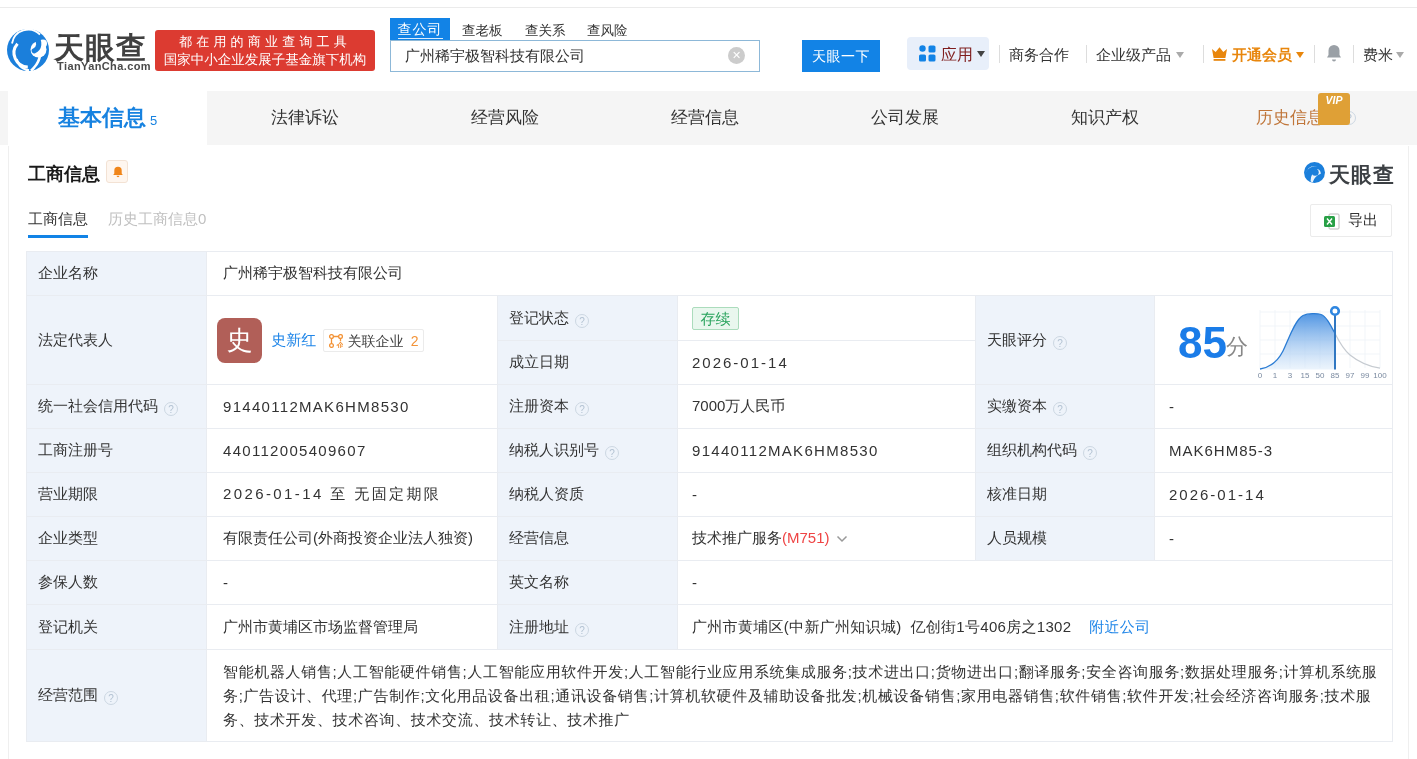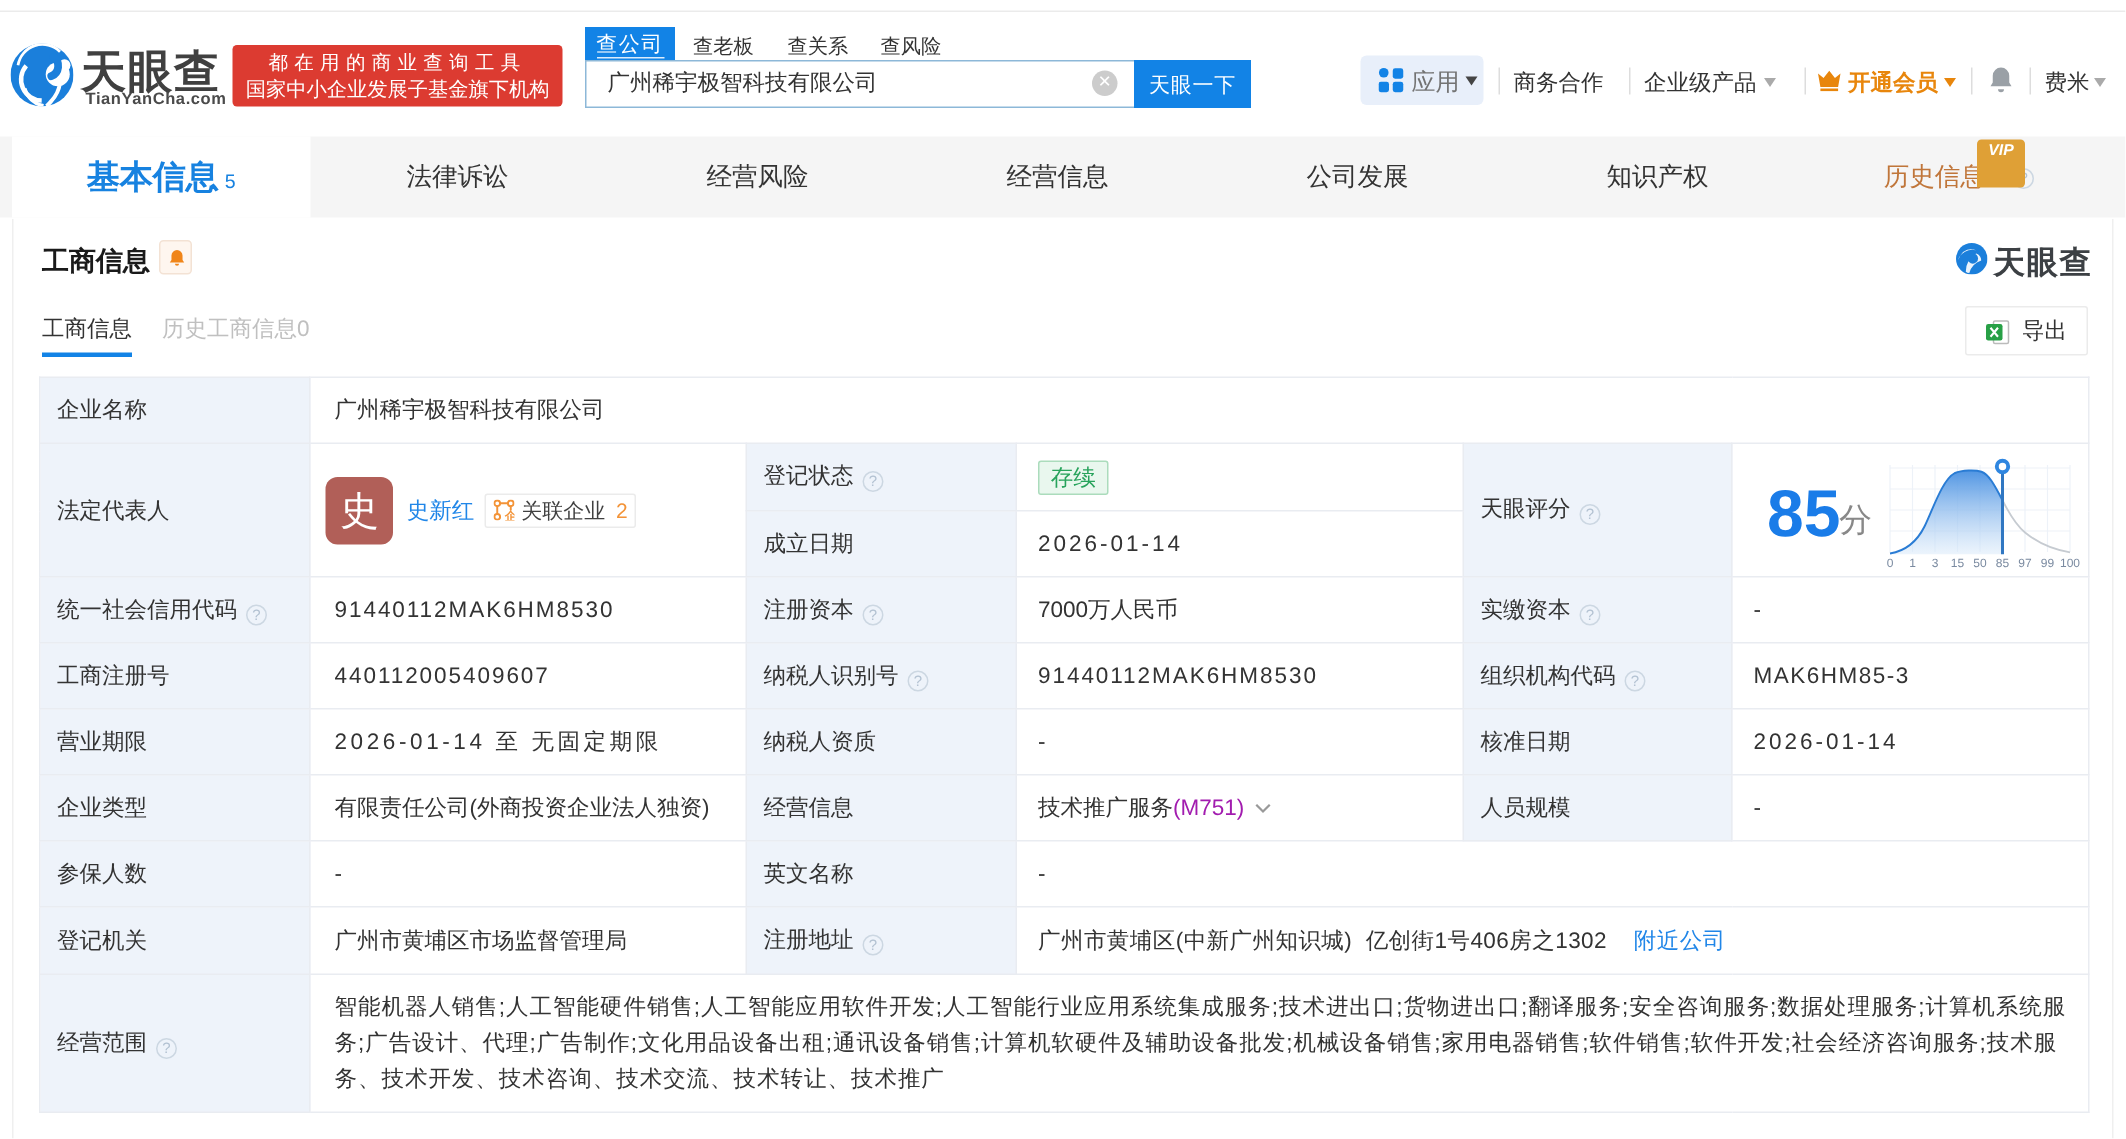--- a/index.html
+++ b/index.html
@@ -47,30 +47,30 @@
       <div style="font-size:13.5px;line-height:18px">国家中小企业发展子基金旗下机构</div>
     </div>
 
     <div class="abs" style="left:390px;top:10px;width:60px;height:22px;background:#1283e6;color:#fff;font-size:14px;text-align:center;line-height:23px;letter-spacing:1px"><span style="border-bottom:1.5px solid rgba(255,255,255,0.85);padding-bottom:1px">查公司</span></div>
     <div class="abs" style="left:462px;top:14px;font-size:13.5px;color:#333">查老板</div>
     <div class="abs" style="left:525px;top:14px;font-size:13.5px;color:#333">查关系</div>
     <div class="abs" style="left:587px;top:14px;font-size:13.5px;color:#333">查风险</div>
 
     <div class="abs" style="left:390px;top:32px;width:370px;height:32px;border:1px solid #8db8d8;background:#fff;line-height:30px;padding-left:14px;font-size:15px;color:#333">广州稀宇极智科技有限公司</div>
     <div class="abs" style="left:728px;top:39px;width:17px;height:17px;border-radius:50%;background:#ccc;color:#fff;font-size:11px;text-align:center;line-height:17px">✕</div>
-    <div class="abs" style="left:756px;top:32px;width:78px;height:32px;background:#1283e6;color:#fff;font-size:14px;text-align:center;line-height:32px;letter-spacing:0.5px">天眼一下</div>
+    <div class="abs" style="left:802px;top:32px;width:78px;height:32px;background:#1283e6;color:#fff;font-size:14px;text-align:center;line-height:32px;letter-spacing:0.5px">天眼一下</div>
 
     <div class="abs" style="left:907px;top:29px;width:82px;height:33px;background:#e8effa;border-radius:4px"></div>
     <svg class="abs" style="left:919px;top:37px" width="17" height="17" viewBox="0 0 17 17">
       <circle cx="3.5" cy="3.5" r="3.2" fill="#1283e6"></circle>
       <rect x="9.5" y="0.5" width="7" height="7" rx="1.6" fill="#1283e6"></rect>
       <rect x="0" y="9.5" width="7" height="7" rx="1.6" fill="#1283e6"></rect>
       <rect x="9.5" y="9.5" width="7" height="7" rx="1.6" fill="#1283e6"></rect>
     </svg>
-    <div class="abs" style="left:941px;top:37px;font-size:16px;color:#737373">应用</div>
+    <div class="abs" style="left:941px;top:37px;font-size:16px;color:#7f1d1d">应用</div>
     <div class="abs" style="left:977px;top:43px;width:0;height:0;border:4.5px solid transparent;border-top:6px solid #444;"></div>
     <div class="abs" style="left:999px;top:37px;width:1px;height:18px;background:#ddd"></div>
     <div class="abs" style="left:1009px;top:38px;font-size:15px;color:#333">商务合作</div>
     <div class="abs" style="left:1086px;top:37px;width:1px;height:18px;background:#ddd"></div>
     <div class="abs" style="left:1096px;top:38px;font-size:15px;color:#333">企业级产品</div>
     <div class="abs" style="left:1176px;top:44px;width:0;height:0;border:4.5px solid transparent;border-top:6px solid #aaa;"></div>
     <div class="abs" style="left:1203px;top:37px;width:1px;height:18px;background:#ddd"></div>
     <svg class="abs" style="left:1211px;top:38px" width="17" height="15" viewBox="0 0 17 15">
       <path d="M1 3 L4.7 6 L8.5 1.2 L12.3 6 L16 3 L14.4 12 L2.6 12 Z" fill="#e8860c"></path>
       <rect x="2.6" y="13" width="11.8" height="1.8" fill="#e8860c"></rect>
@@ -219,21 +219,21 @@
         <td class="v1" style="letter-spacing:2.4px">2026-01-14 至 无固定期限</td>
         <td class="lb">纳税人资质</td>
         <td>-</td>
         <td class="lb">核准日期</td>
         <td style="letter-spacing:2px">2026-01-14</td>
       </tr>
       <tr style="height:44px">
         <td class="lb">企业类型</td>
         <td class="v1">有限责任公司(外商投资企业法人独资)</td>
         <td class="lb">经营信息</td>
-        <td>技术推广服务<span style="color:#a21caf">(M751)</span><svg width="12" height="8" viewBox="0 0 12 8" style="margin-left:6px">
+        <td>技术推广服务<span style="color:#ef4444">(M751)</span><svg width="12" height="8" viewBox="0 0 12 8" style="margin-left:6px">
                 <path d="M1.5 1.5 L6 6 L10.5 1.5" stroke="#999" stroke-width="1.5" fill="none"></path>
               </svg></td>
         <td class="lb">人员规模</td>
         <td>-</td>
       </tr>
       <tr style="height:44px">
         <td class="lb">参保人数</td>
         <td class="v1">-</td>
         <td class="lb">英文名称</td>
         <td colspan="3">-</td>

